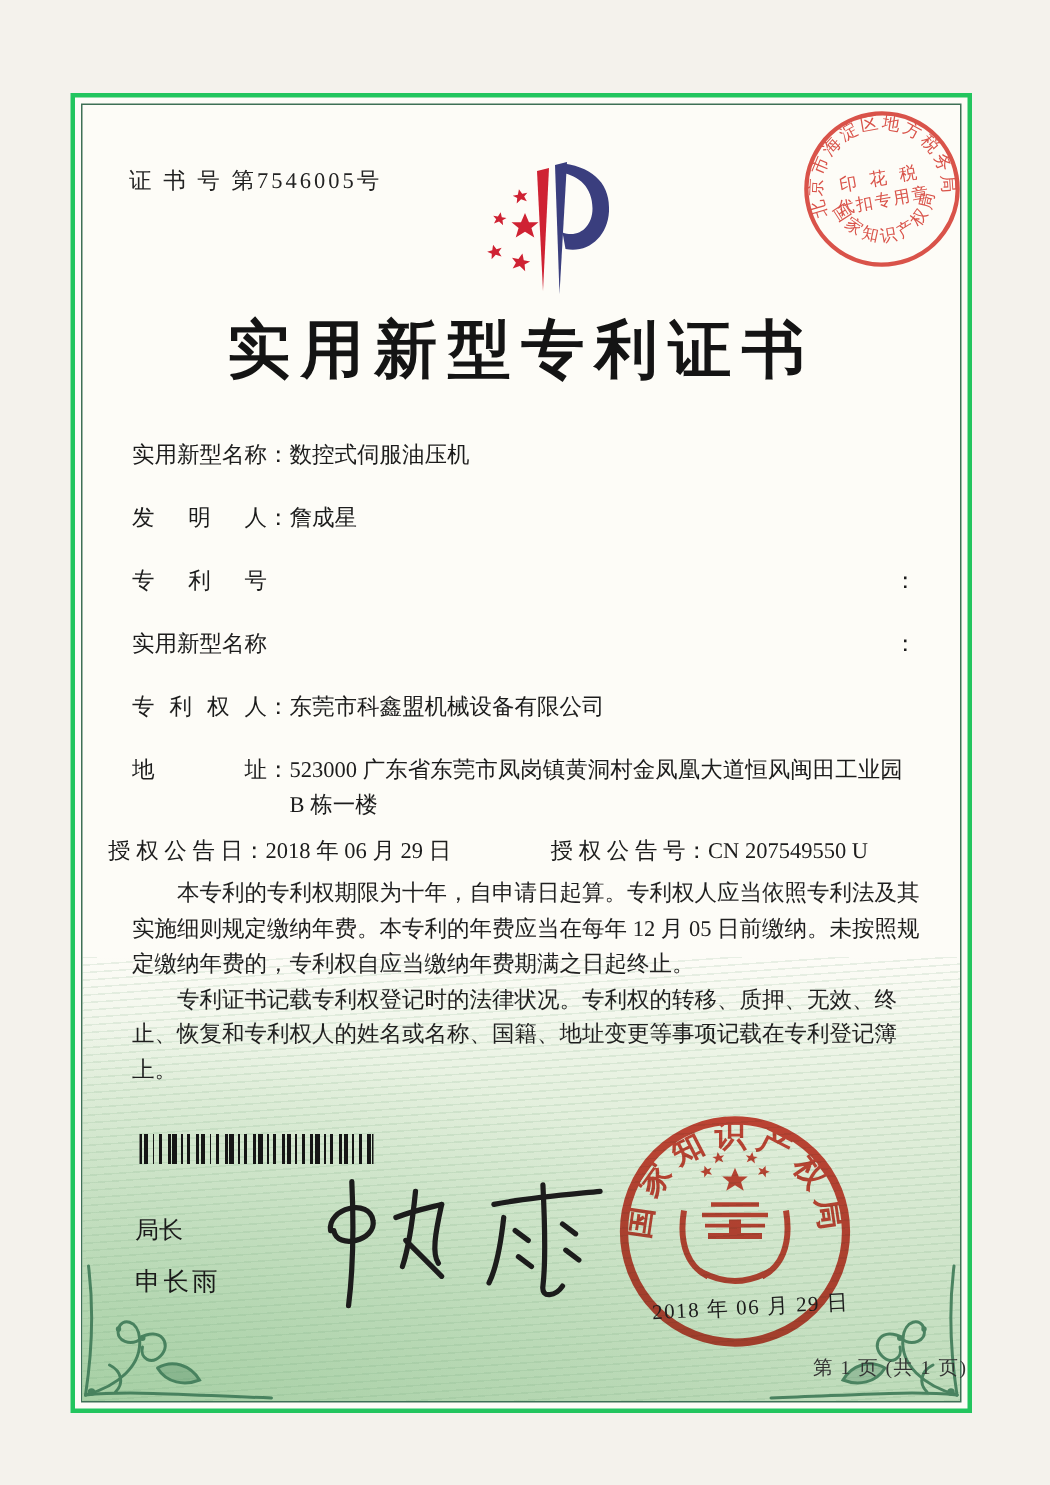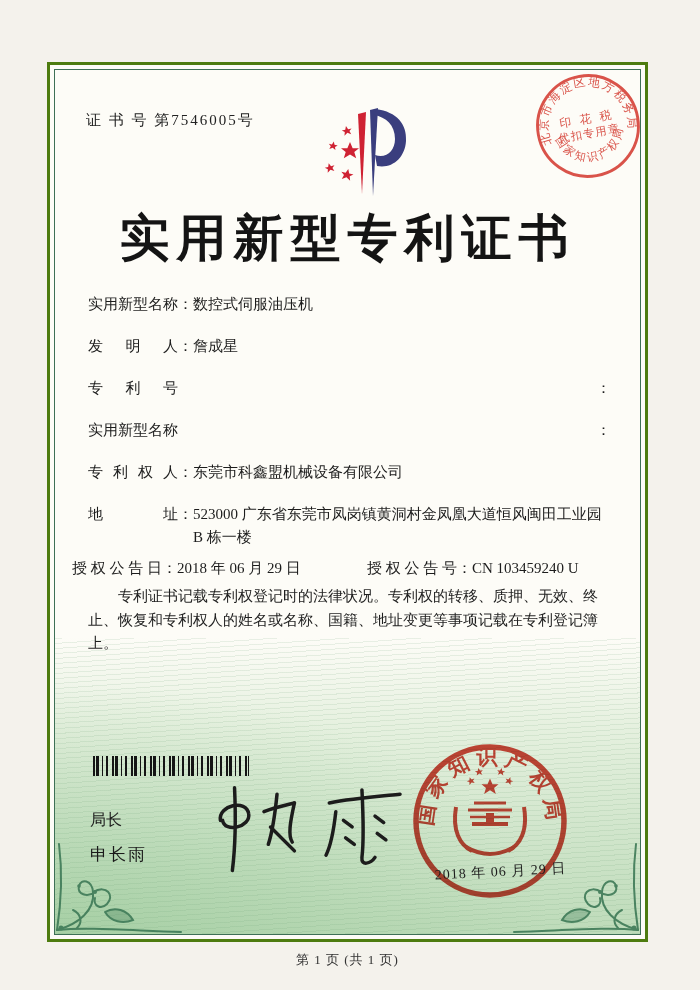--- a/index.html
+++ b/index.html
@@ -7,40 +7,40 @@
   body {
     position:relative;
     width:700px; height:990px;
     background:#f4f2ec;
     font-family:"Liberation Serif","DejaVu Serif",serif;
     color:#1c1c1c;
     overflow:hidden;
   }
   .cert {
     position:absolute; left:47px; top:62px; width:601px; height:880px;
-    border:3px solid #4d7c0f;
+    border:3px solid #22c55e;
     outline:1px solid #3e7056; outline-offset:-8px;
     background:#fdfcf7;
     padding-left:39px;
   }
   .green-zone {
     position:absolute; left:5px; right:5px; bottom:5px; height:296px;
     background:
       repeating-linear-gradient(176deg, rgba(106,160,116,0.14) 0px, rgba(106,160,116,0.14) 1px, transparent 1px, transparent 5px),
       radial-gradient(ellipse at 0% 100%, rgba(148,198,148,0.55) 0%, rgba(148,198,148,0) 60%),
       linear-gradient(to bottom, rgba(214,233,207,0) 0%, rgba(210,231,203,0.55) 30%, rgba(182,215,178,0.9) 100%);
   }
   .cert-number {
     position:absolute; left:36px; top:46px;
     font-size:15px; letter-spacing:2px; color:#222;
   }
   .logo { position:absolute; left:250px; top:40px; width:110px; height:102px; }
   .title {
     position:absolute; left:0; top:140px; width:100%;
-    text-align:center; font-size:50px; font-weight:700;
+    text-align:center; font-size:42px; font-weight:700;
     letter-spacing:7px; color:#141414;
   }
   .fields { position:absolute; left:38px; top:228px; right:34px; font-size:15px; }
   .row { display:flex; line-height:23px; margin-bottom:19px;justify-content:space-between; }
   .flabel { width:90px; flex:0 0 90px; text-align:justify; text-align-last:justify; }
   .colon { flex:0 0 15px; }
   .fvalue { flex:1; }
   .grant-row { position:absolute; left:22px; top:492px; right:34px; font-size:15px; line-height:23px; }
   .grant-left { display:flex; }
   .grant-right { position:absolute; left:295px; top:0; display:flex; }
@@ -56,21 +56,21 @@
       #151515 13px 15px, transparent 15px 19px);
   }
   .commissioner { position:absolute; left:40px; top:745px; font-size:16px; color:#1a1a1a; }
   .commissioner .name { margin-top:12px; font-size:17px; letter-spacing:2px; }
   .signature { position:absolute; left:140px; top:714px; width:235px; height:98px; }
   .seal { position:absolute; left:360px; top:676px; width:160px; height:160px; mix-blend-mode:multiply; opacity:.93; }
   .seal-date {
     position:absolute; left:368px; top:798px; width:165px; text-align:center;
     font-size:14px; letter-spacing:1px; color:#1d1d1d; transform:rotate(-3deg);
   }
-  .footer { position:absolute; left:0; top:838px; width:100%; text-align:center; font-size:13px; letter-spacing:1px; color:#333;margin-top:48px; }
+  .footer { position:absolute; left:0; top:838px; width:100%; text-align:right; font-size:13px; letter-spacing:1px; color:#333; }
   .tax-stamp {
     position:absolute; left:532px; top:70px; width:112px; height:112px;
     transform:rotate(-10deg); mix-blend-mode:multiply; opacity:.92; z-index:5;
   }
   .flourish { position:absolute; width:132px; height:96px; opacity:.9; }
   .flourish.bl { left:3px; bottom:3px; }
   .flourish.br { right:3px; bottom:3px; transform:scaleX(-1); }
 </style>
 </head>
 <body>
@@ -156,25 +156,26 @@
 
   <div class="grant-row">
     <span class="grant-left">
       <span class="glabel">授权公告日</span>
         <span>：</span>
         <span>2018 年 06 月 29 日</span>
     </span>
     <span class="grant-right">
       <span class="glabel">授权公告号</span>
         <span>：</span>
-        <span>CN 103459240 U</span>
+        <span>CN 207549550 U</span>
     </span>
   </div>
 
   <div class="paragraphs">
+    <p>本专利的专利权期限为十年，自申请日起算。专利权人应当依照专利法及其实施细则规定缴纳年费。本专利的年费应当在每年 12 月 05 日前缴纳。未按照规定缴纳年费的，专利权自应当缴纳年费期满之日起终止。</p>
     <p>专利证书记载专利权登记时的法律状况。专利权的转移、质押、无效、终止、恢复和专利权人的姓名或名称、国籍、地址变更等事项记载在专利登记簿上。</p>
   </div>
 
   <div class="barcode"></div>
 
   <div class="commissioner">
     <div>局长</div>
     <div class="name">申长雨</div>
   </div>
 

